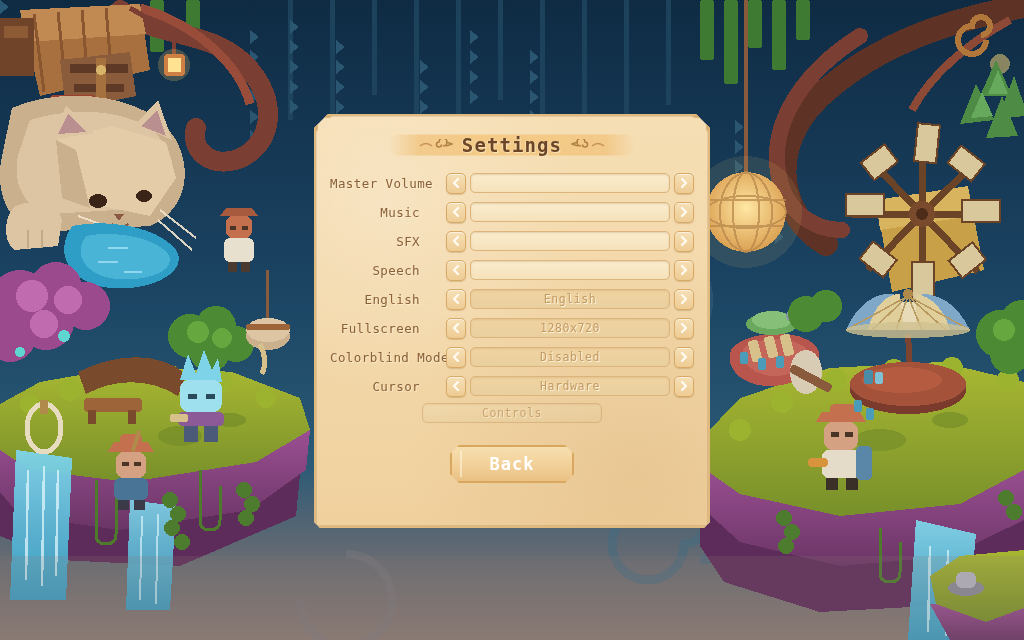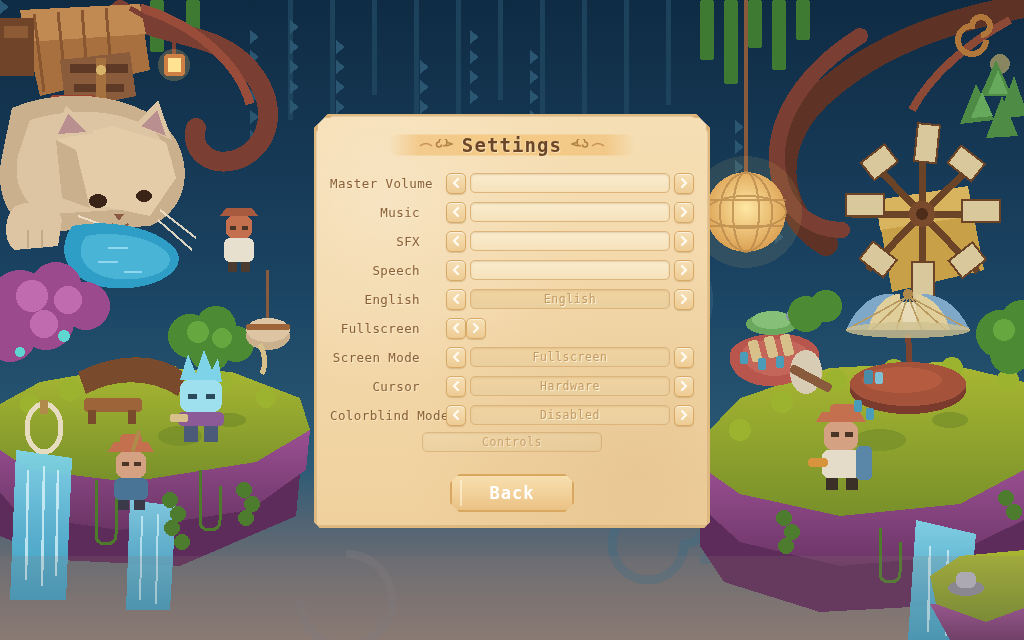--- a/index.html
+++ b/index.html
@@ -779,67 +779,54 @@
           </svg>
         </div>
       </div>
       <div class="row">
         <div class="row-label">Fullscreen</div>
         <div class="arrow-btn">
           <svg viewBox="0 0 12 12" width="12" height="12">
             <path d="M8 2 L4 6 L8 10" stroke="#fffaf0" stroke-width="2.4" fill="none" stroke-linecap="round" stroke-linejoin="round"></path>
           </svg>
         </div>
+        <div class="field value">
+          <span class="field-text">1280x720</span>
+        </div>
         <div class="arrow-btn">
           <svg viewBox="0 0 12 12" width="12" height="12">
             <path d="M4 2 L8 6 L4 10" stroke="#fffaf0" stroke-width="2.4" fill="none" stroke-linecap="round" stroke-linejoin="round"></path>
           </svg>
         </div>
       </div>
       <div class="row">
-        <div class="row-label">Screen Mode</div>
+        <div class="row-label">Colorblind Mode</div>
         <div class="arrow-btn">
           <svg viewBox="0 0 12 12" width="12" height="12">
             <path d="M8 2 L4 6 L8 10" stroke="#fffaf0" stroke-width="2.4" fill="none" stroke-linecap="round" stroke-linejoin="round"></path>
           </svg>
         </div>
         <div class="field value">
-          <span class="field-text">Fullscreen</span>
+          <span class="field-text">Disabled</span>
         </div>
         <div class="arrow-btn">
           <svg viewBox="0 0 12 12" width="12" height="12">
             <path d="M4 2 L8 6 L4 10" stroke="#fffaf0" stroke-width="2.4" fill="none" stroke-linecap="round" stroke-linejoin="round"></path>
           </svg>
         </div>
       </div>
       <div class="row">
         <div class="row-label">Cursor</div>
         <div class="arrow-btn">
           <svg viewBox="0 0 12 12" width="12" height="12">
             <path d="M8 2 L4 6 L8 10" stroke="#fffaf0" stroke-width="2.4" fill="none" stroke-linecap="round" stroke-linejoin="round"></path>
           </svg>
         </div>
         <div class="field value">
           <span class="field-text">Hardware</span>
-        </div>
-        <div class="arrow-btn">
-          <svg viewBox="0 0 12 12" width="12" height="12">
-            <path d="M4 2 L8 6 L4 10" stroke="#fffaf0" stroke-width="2.4" fill="none" stroke-linecap="round" stroke-linejoin="round"></path>
-          </svg>
-        </div>
-      </div>
-      <div class="row">
-        <div class="row-label">Colorblind Mode</div>
-        <div class="arrow-btn">
-          <svg viewBox="0 0 12 12" width="12" height="12">
-            <path d="M8 2 L4 6 L8 10" stroke="#fffaf0" stroke-width="2.4" fill="none" stroke-linecap="round" stroke-linejoin="round"></path>
-          </svg>
-        </div>
-        <div class="field value">
-          <span class="field-text">Disabled</span>
         </div>
         <div class="arrow-btn">
           <svg viewBox="0 0 12 12" width="12" height="12">
             <path d="M4 2 L8 6 L4 10" stroke="#fffaf0" stroke-width="2.4" fill="none" stroke-linecap="round" stroke-linejoin="round"></path>
           </svg>
         </div>
       </div>
     </div>
 
   <div id="controls-row">

